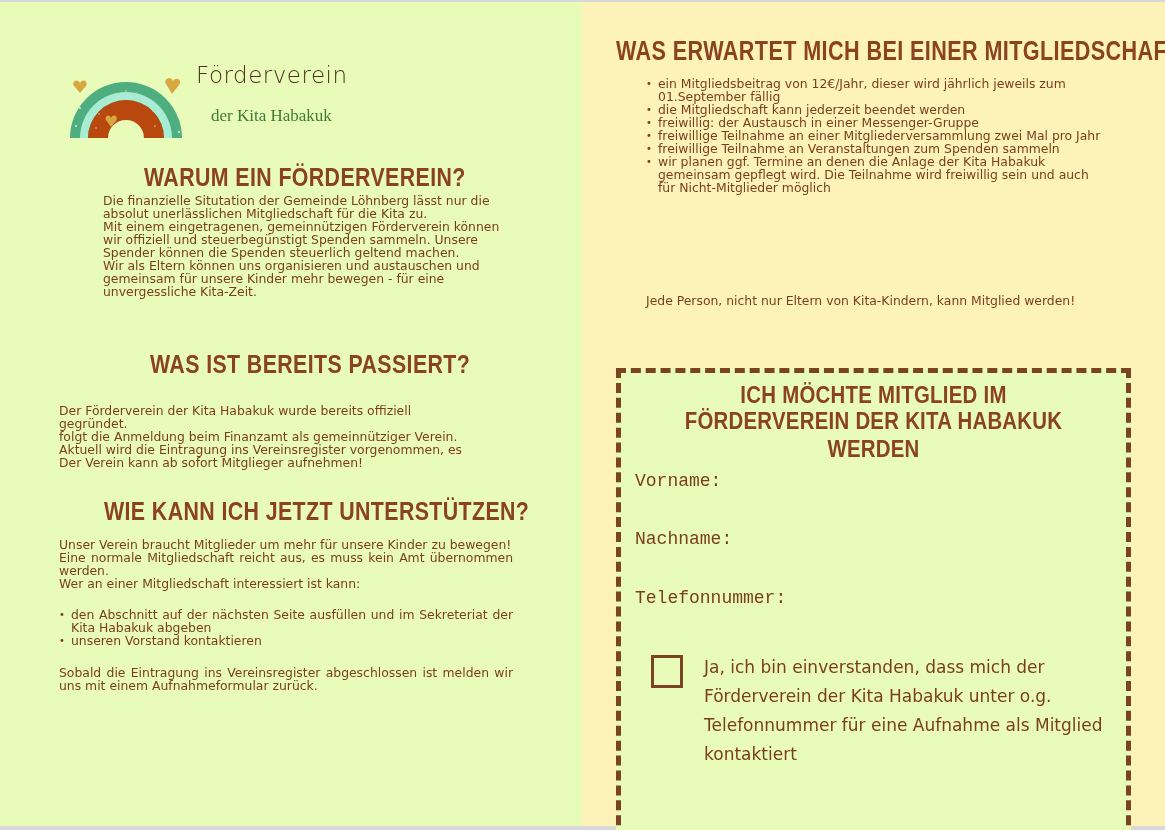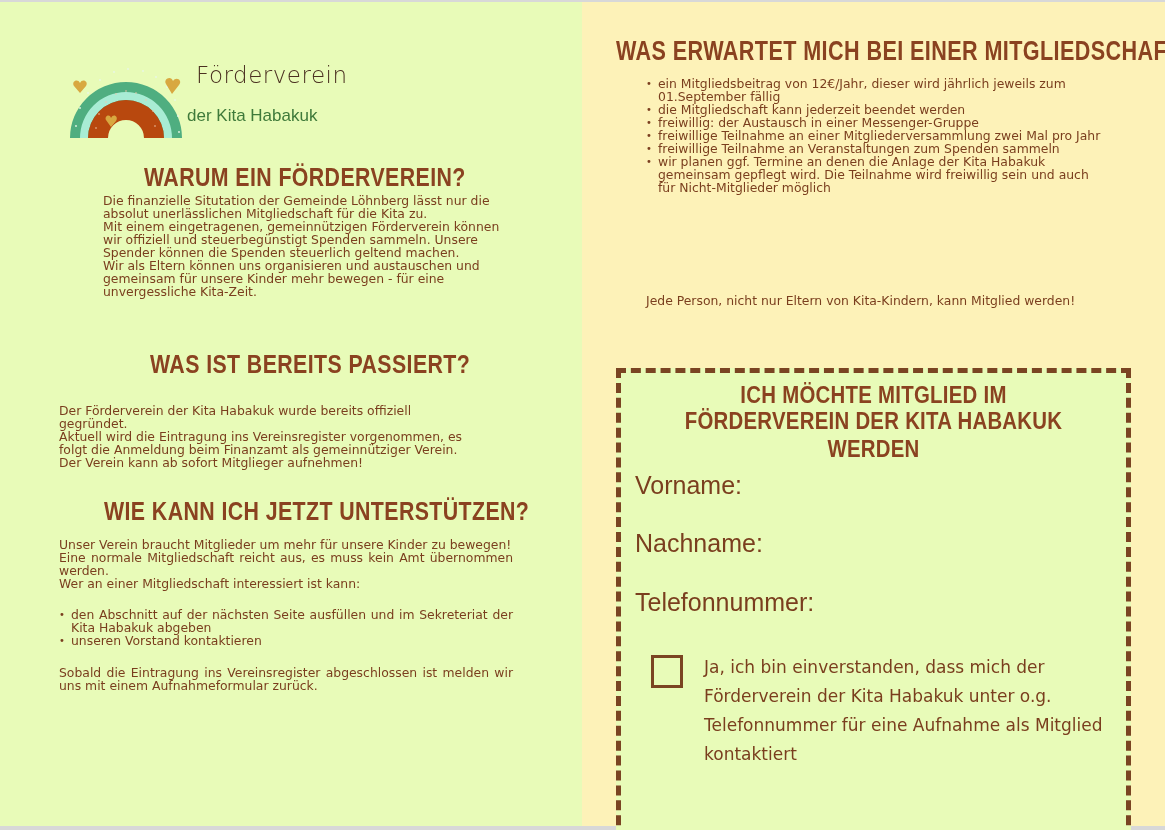--- a/index.html
+++ b/index.html
@@ -7,21 +7,21 @@
     body { position: relative; font-family: "DejaVu Sans", sans-serif; color: #7a3e1e; }
 
     .page { position: absolute; top: 2px; left: 0; width: 1165px; height: 824px; display: flex; }
     .panel-left { width: 582px; height: 100%; background: #e8fbb8; position: relative; }
     .panel-right { width: 583px; height: 100%; background: #fdf2b8; position: relative; }
 
     
     .logo { position: absolute; left: 66px; top: 54px; width: 360px; height: 86px; }
     .logo svg { position: absolute; left: 0; top: 0; }
     .logo-title { position: absolute; left: 130px; top: 6px; font-family: "DejaVu Sans", sans-serif; font-weight: 200; font-size: 23px; color: #4a3020; letter-spacing: 0.5px; font-stretch: condensed; }
-    .logo-sub { position: absolute; left: 121px; top: 50px; font-family: Liberation Sans, sans-serif; font-size: 17px; color: #3f7a3a; }
+    .logo-sub { position: absolute; left: 145px; top: 50px; font-family: Liberation Serif, serif; font-size: 17px; color: #3f7a3a; }
 
     
     .h {
       position: absolute;
       font-family: "Liberation Sans", sans-serif;
       font-weight: bold;
       color: #8a4220;
       text-transform: uppercase;
       transform-origin: left top;
       white-space: nowrap;
@@ -46,21 +46,21 @@
     .form-box {
       position: absolute; left: 616px; top: 366px; width: 515px; height: 487px;
       background: #e8fbb8;
       border: 5px dashed #7a4422;
     }
     .form-title {
       position: absolute; left: 0; width: 100%; text-align: center;
       font-family: "Liberation Sans", sans-serif; font-weight: bold; color: #8a4220;
       font-size: 24px; line-height: 28px; text-transform: uppercase; letter-spacing: 0.3px;
     }
-    .form-label { position: absolute; left: 14px; font-family: Liberation Sans, sans-serif; font-size: 25px; color: #7a3e1e; }
+    .form-label { position: absolute; left: 14px; font-family: Liberation Mono, monospace; font-size: 18px; color: #7a3e1e; }
     .checkbox {
       position: absolute; left: 30px; top: 282px; width: 32px; height: 33px;
       border: 3px solid #7a4422; background: transparent;
     }
     .consent { position: absolute; left: 83px; top: 280px; width: 420px; font-family: "DejaVu Sans", sans-serif; font-size: 17px; line-height: 29px; color: #7a3e1e; }
   </style>
 </head>
 <body>
 
 <div class="page">
@@ -122,22 +122,22 @@
       <p>Spender können die Spenden steuerlich geltend machen.</p>
       <p>Wir als Eltern können uns organisieren und austauschen und</p>
       <p>gemeinsam für unsere Kinder mehr bewegen - für eine</p>
       <p>unvergessliche Kita-Zeit.</p>
     </div>
 
     <div class="h" style="left:150px; top:347px; font-size:26px; transform:scaleX(0.82);">Was ist bereits passiert?</div>
     <div class="txt" style="left:59px; top:387px; width:470px;margin-top:15px;">
       <p>Der Förderverein der Kita Habakuk wurde bereits offiziell</p>
       <p>gegründet.</p>
+      <p>folgt die Anmeldung beim Finanzamt als gemeinnütziger Verein.</p>
       <p>Aktuell wird die Eintragung ins Vereinsregister vorgenommen, es</p>
-      <p>folgt die Anmeldung beim Finanzamt als gemeinnütziger Verein.</p>
       <p>Der Verein kann ab sofort Mitglieger aufnehmen!</p>
     </div>
 
     <div class="h" style="left:104px; top:494px; font-size:26px; transform:scaleX(0.82);">Wie kann ich jetzt unterstützen?</div>
     <div class="txt justify" style="left:59px; top:536px; width:454px;">
       <p>Unser Verein braucht Mitglieder um mehr für unsere Kinder zu bewegen!</p>
       <p>Eine normale Mitgliedschaft reicht aus, es muss kein Amt übernommen werden.</p>
       <p>Wer an einer Mitgliedschaft interessiert ist kann:</p>
       <div class="gap"></div>
       <ul class="bul">

